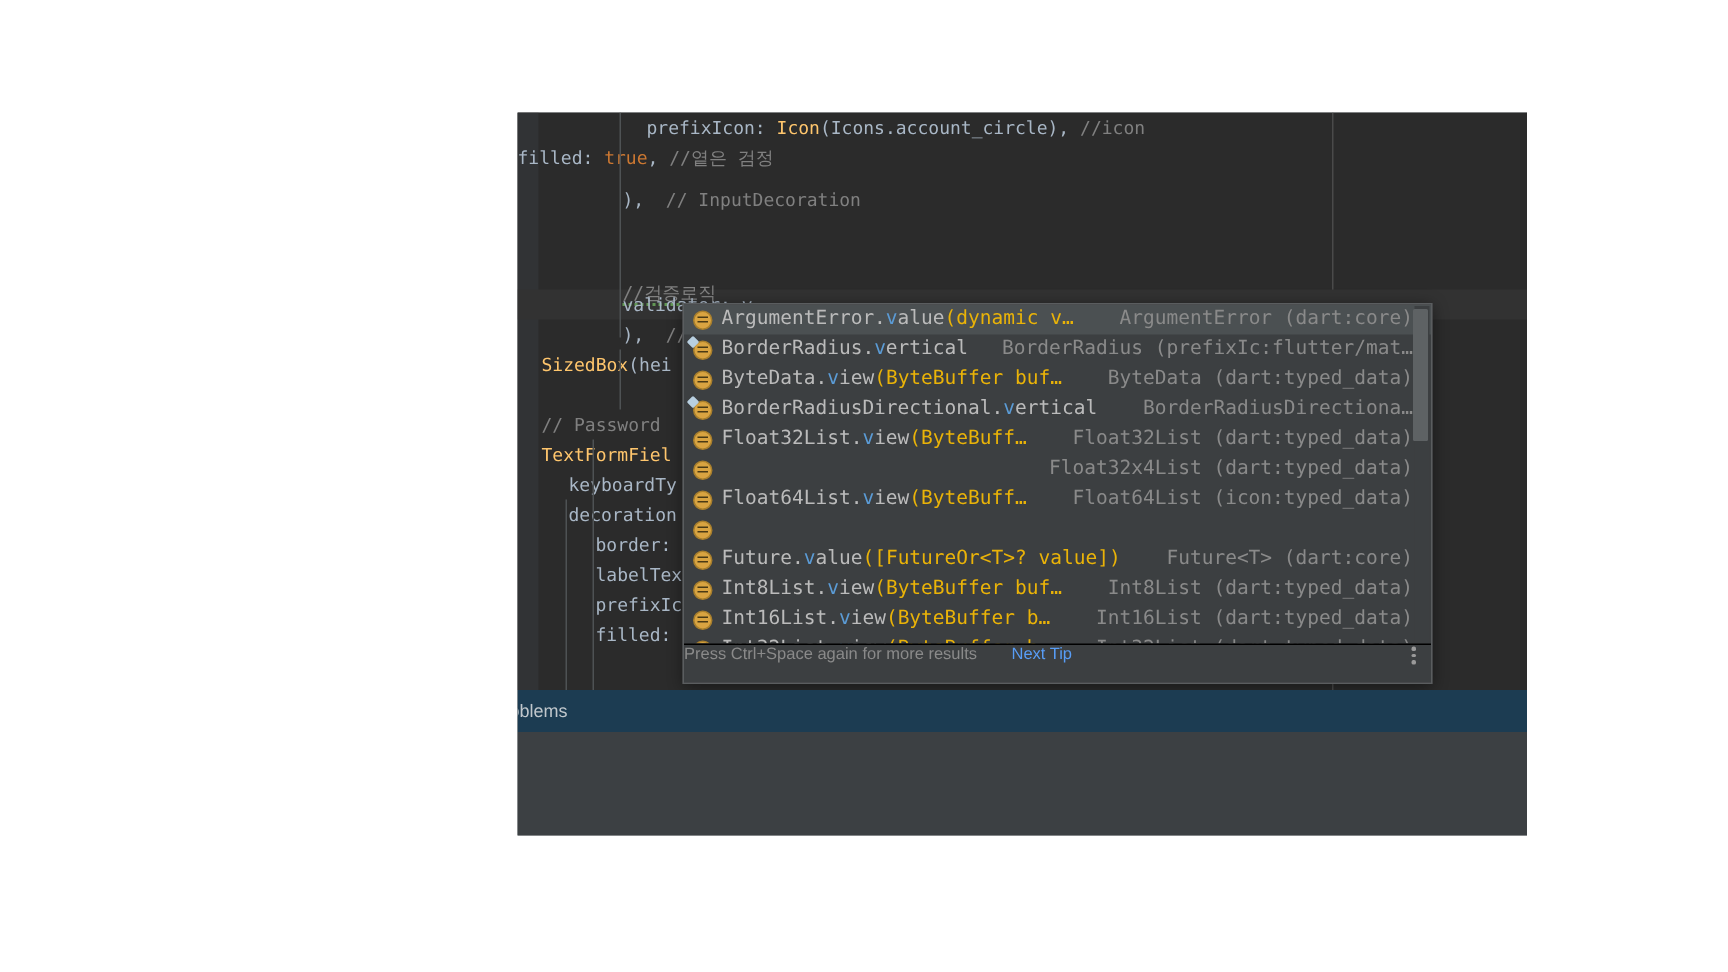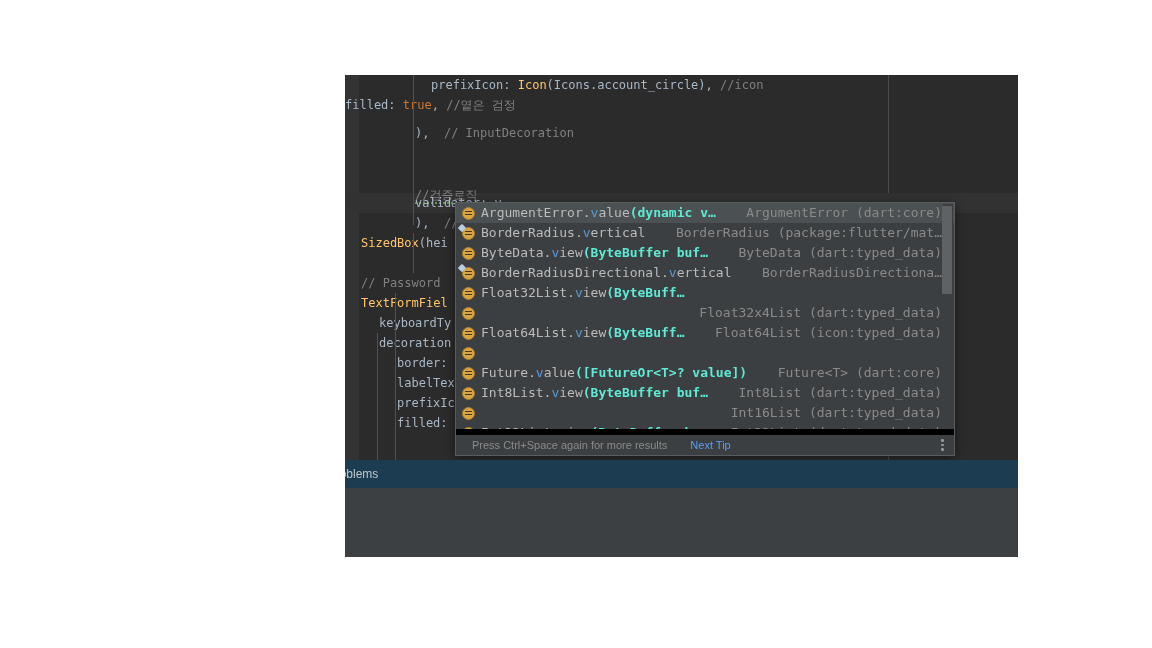--- a/index.html
+++ b/index.html
@@ -164,21 +164,21 @@
     width: 6px; height: 6px;
     background: #b8cfe0;
     border-radius: 1px;
     transform: rotate(45deg);
   }
 
   .ci-label {
     color: #bbbbbb;
   }
   .ci-label .hl { color: #5b9bd5; }
-  .ci-label .dim { color: #5eead4; font-weight: bold; }
+  .ci-label .dim { color: #eab308; }
 
   .ci-type {
     color: #8a8a8a;
     margin-left: auto;
     padding-right: 12px;
   }
 
   
   #popup-scrollbar-track {
     position: absolute;
@@ -193,25 +193,24 @@
     background: #5e6264;
     border-radius: 1px;
   }
 
   
   #popup-footer {
     position: absolute;
     left: 0; bottom: 0;
     width: 498px; height: 26px;
     background: #3c3f41;
-    border-top: 6px solid #000000;
+    border-top: 1px solid #000000;
     display: flex;
-    align-items: center;
     box-sizing: border-box;
-    padding-left: 16px;
+    padding-left: 0;
     font-family: "Liberation Sans", sans-serif;
     font-size: 11px;
   }
   #popup-hint-text { color: #8a8a8a; }
   #popup-next-tip {
     color: #589df6;
     margin-left: 23px;
     text-decoration: none;
     cursor: pointer;
   }
@@ -312,37 +311,38 @@
           <div class="completion-item selected">
             <span class="ci-icon"></span>
             <span class="ci-label"><span>ArgumentError.</span><span class="hl">v</span><span>alue</span><span class="dim">(dynamic v…</span></span>
             <span class="ci-type">ArgumentError  (dart:core)</span>
           </div>
           <div class="completion-item">
             <span class="ci-icon badged">
               <span class="badge"></span>
             </span>
             <span class="ci-label"><span>BorderRadius.</span><span class="hl">v</span><span>ertical</span><span class="dim"></span></span>
-            <span class="ci-type">BorderRadius  (package:flutter/mat…</span>
+            <span class="ci-type">BorderRadius  (prefixIc:flutter/mat…</span>
           </div>
           <div class="completion-item">
             <span class="ci-icon"></span>
             <span class="ci-label"><span>ByteData.</span><span class="hl">v</span><span>iew</span><span class="dim">(ByteBuffer buf…</span></span>
             <span class="ci-type">ByteData  (dart:typed_data)</span>
           </div>
           <div class="completion-item">
             <span class="ci-icon badged">
               <span class="badge"></span>
             </span>
             <span class="ci-label"><span>BorderRadiusDirectional.</span><span class="hl">v</span><span>ertical</span><span class="dim"></span></span>
             <span class="ci-type">BorderRadiusDirectiona…</span>
           </div>
           <div class="completion-item">
             <span class="ci-icon"></span>
             <span class="ci-label"><span>Float32List.</span><span class="hl">v</span><span>iew</span><span class="dim">(ByteBuff…</span></span>
+            <span class="ci-type">Float32List  (dart:typed_data)</span>
           </div>
           <div class="completion-item">
             <span class="ci-icon"></span>
             <span class="ci-type">Float32x4List  (dart:typed_data)</span>
           </div>
           <div class="completion-item">
             <span class="ci-icon"></span>
             <span class="ci-label"><span>Float64List.</span><span class="hl">v</span><span>iew</span><span class="dim">(ByteBuff…</span></span>
             <span class="ci-type">Float64List  (icon:typed_data)</span>
           </div>
@@ -354,20 +354,21 @@
             <span class="ci-label"><span>Future.</span><span class="hl">v</span><span>alue</span><span class="dim">([FutureOr&lt;T&gt;? value])</span></span>
             <span class="ci-type">Future&lt;T&gt;  (dart:core)</span>
           </div>
           <div class="completion-item">
             <span class="ci-icon"></span>
             <span class="ci-label"><span>Int8List.</span><span class="hl">v</span><span>iew</span><span class="dim">(ByteBuffer buf…</span></span>
             <span class="ci-type">Int8List  (dart:typed_data)</span>
           </div>
           <div class="completion-item">
             <span class="ci-icon"></span>
+            <span class="ci-label"><span>Int16List.</span><span class="hl">v</span><span>iew</span><span class="dim">(ByteBuffer b…</span></span>
             <span class="ci-type">Int16List  (dart:typed_data)</span>
           </div>
           <div class="completion-item">
             <span class="ci-icon"></span>
             <span class="ci-label"><span>Int32List.</span><span class="hl">v</span><span>iew</span><span class="dim">(ByteBuffer b…</span></span>
             <span class="ci-type">Int32List  (dart:typed_data)</span>
           </div>
         </div>
 
       <div id="popup-scrollbar-track">

